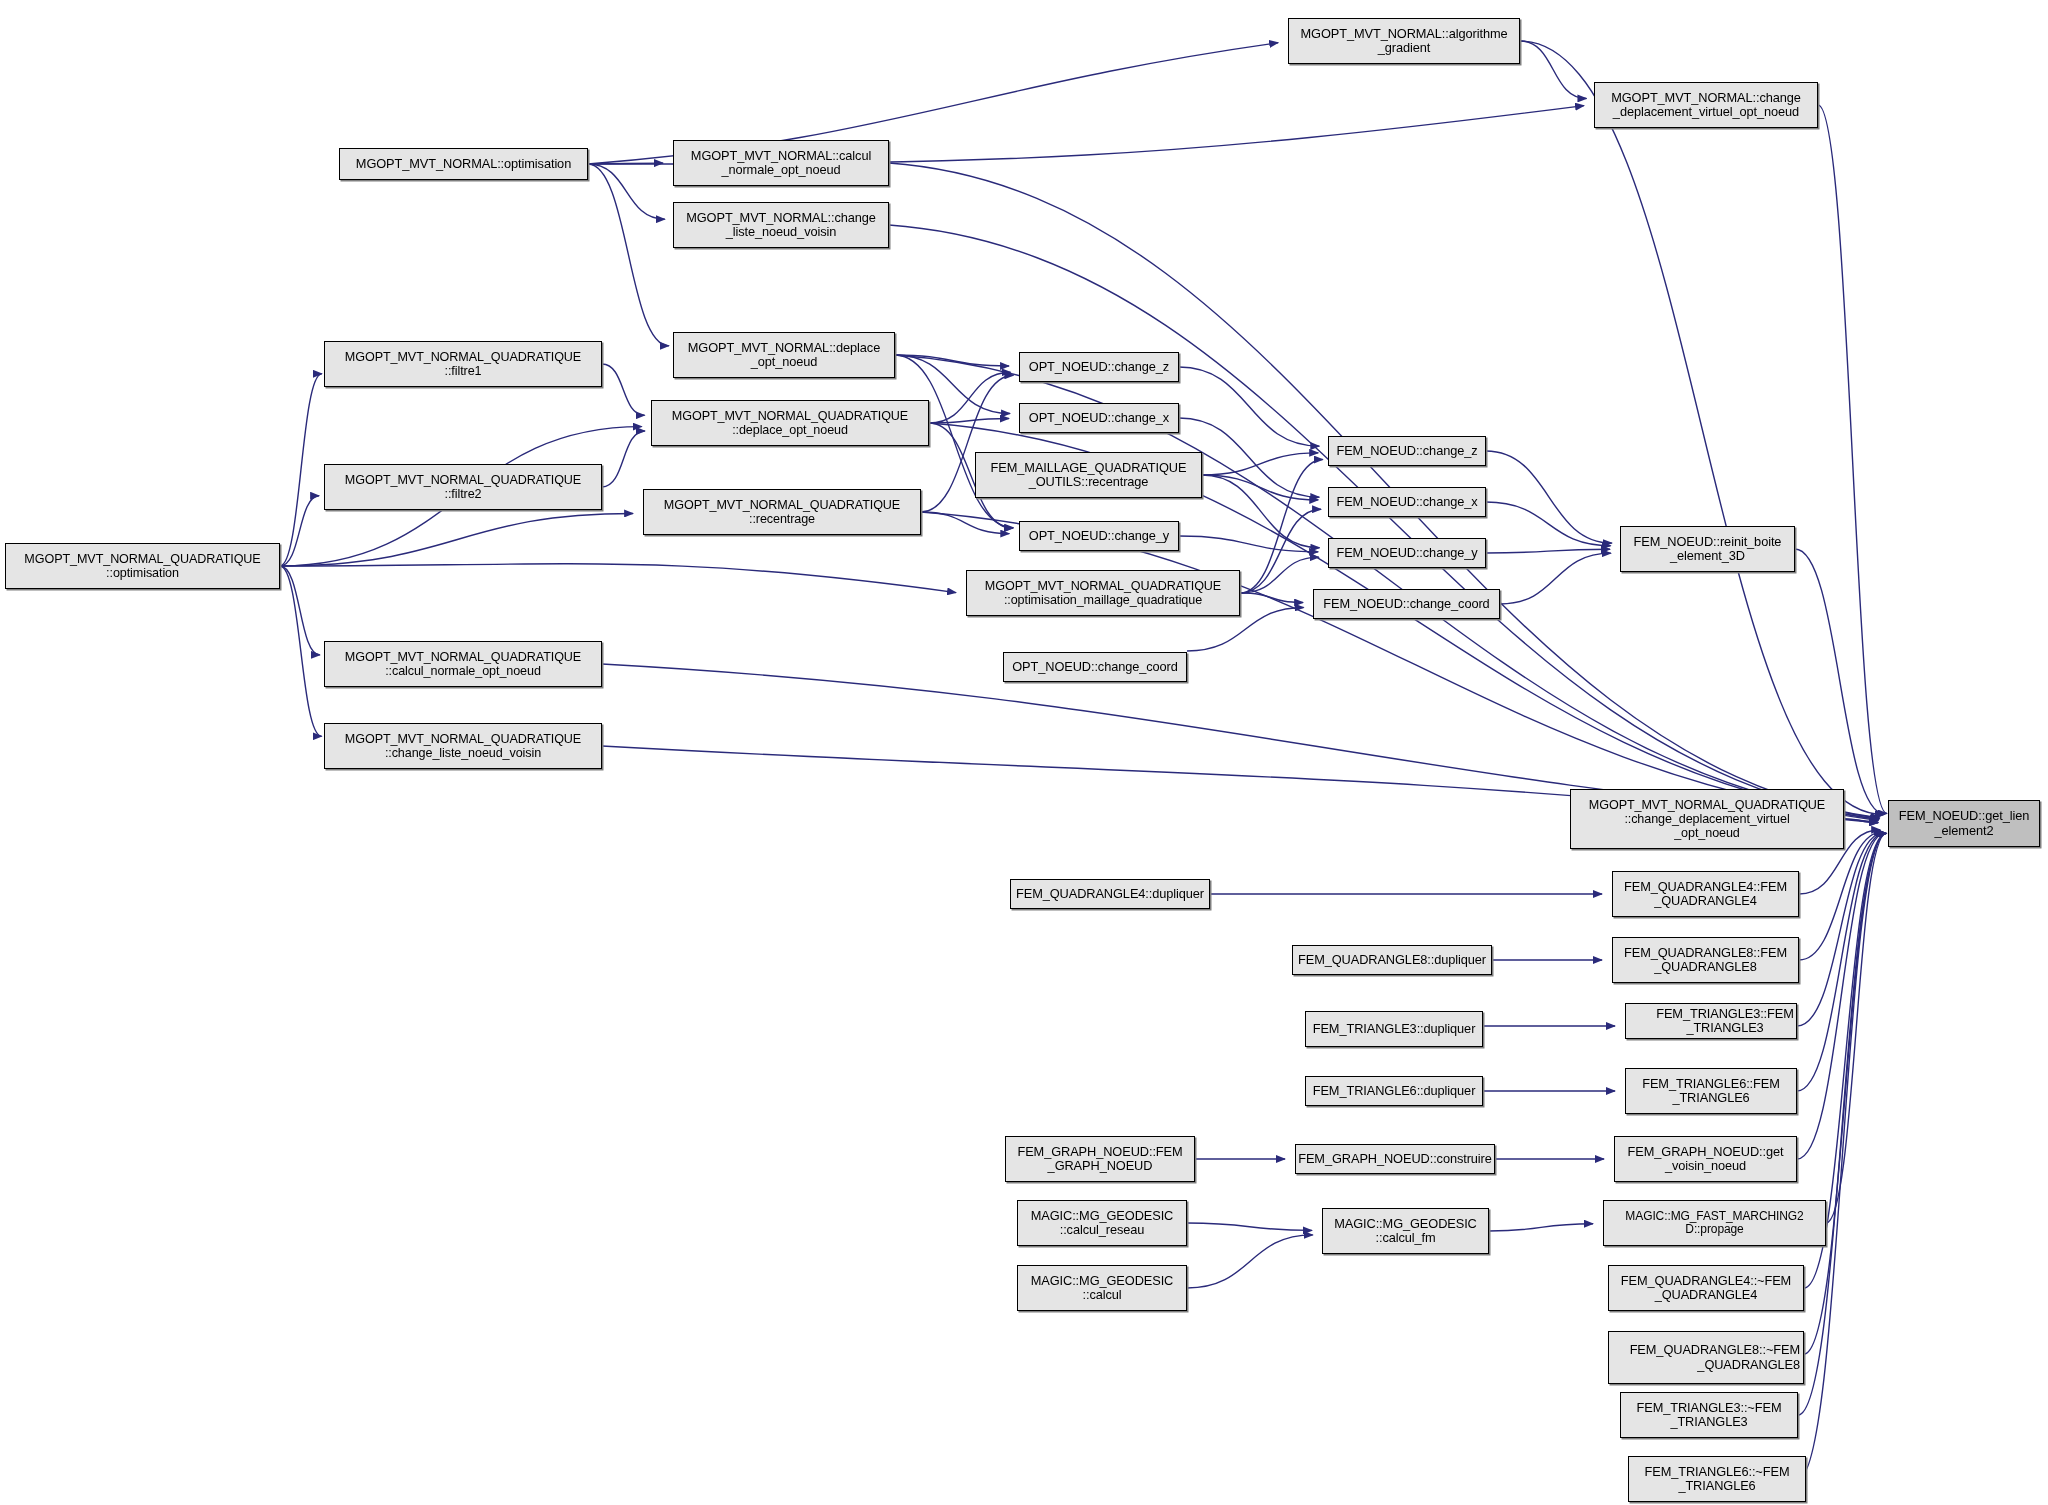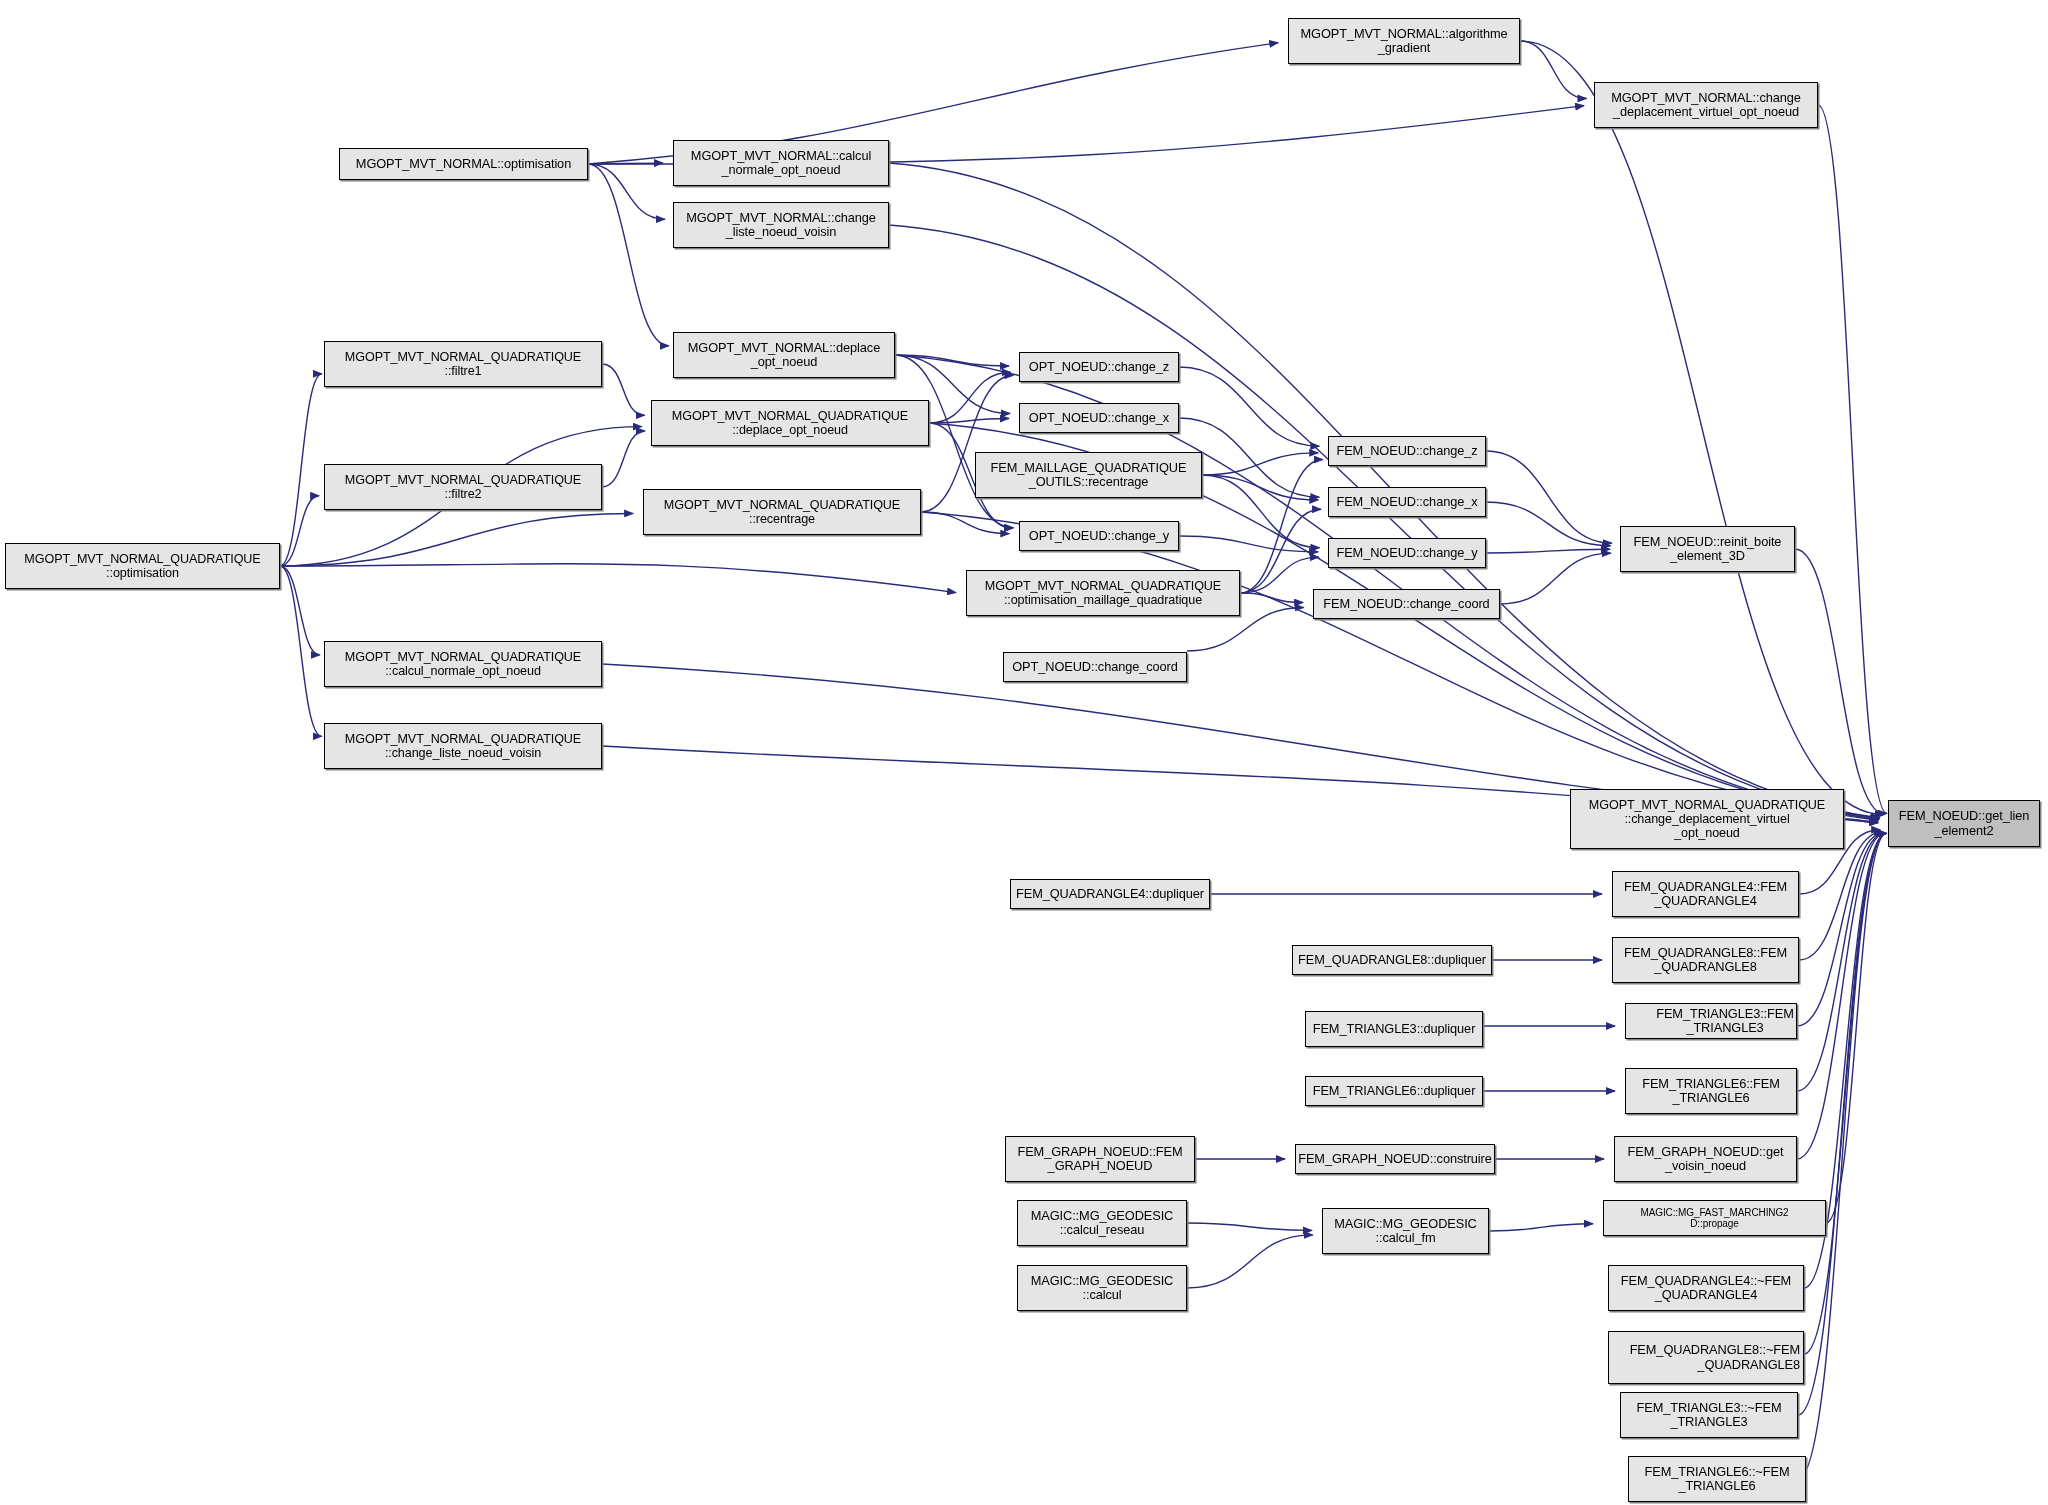--- a/index.html
+++ b/index.html
@@ -165,21 +165,21 @@
 _TRIANGLE6</span></div>
       <div class="node" style="left: 1005px; top: 1136px; width: 190px; height: 46px; font-size: 12.8px;"><span>FEM_GRAPH_NOEUD::FEM
 _GRAPH_NOEUD</span></div>
       <div class="node" style="left: 1295px; top: 1144px; width: 200px; height: 30px; font-size: 12.8px;"><span>FEM_GRAPH_NOEUD::construire</span></div>
       <div class="node" style="left: 1614px; top: 1136px; width: 183px; height: 46px; font-size: 12.8px;"><span>FEM_GRAPH_NOEUD::get
 _voisin_noeud</span></div>
       <div class="node" style="left: 1017px; top: 1200px; width: 170px; height: 46px; font-size: 12.8px;"><span>MAGIC::MG_GEODESIC
 ::calcul_reseau</span></div>
       <div class="node" style="left: 1322px; top: 1208px; width: 167px; height: 46px; font-size: 12.8px;"><span>MAGIC::MG_GEODESIC
 ::calcul_fm</span></div>
-      <div class="node" style="left: 1603px; top: 1200px; width: 223px; height: 36px; font-size: 10px;"><span>MAGIC::MG_FAST_MARCHING2
+      <div class="node" style="left: 1603px; top: 1200px; width: 223px; height: 46px; font-size: 12px;"><span>MAGIC::MG_FAST_MARCHING2
 D::propage</span></div>
       <div class="node" style="left: 1017px; top: 1265px; width: 170px; height: 46px; font-size: 12.8px;"><span>MAGIC::MG_GEODESIC
 ::calcul</span></div>
       <div class="node" style="left: 1608px; top: 1265px; width: 196px; height: 46px; font-size: 12.8px;"><span>FEM_QUADRANGLE4::~FEM
 _QUADRANGLE4</span></div>
       <div class="node" style="left: 1608px; top: 1331px; width: 196px; height: 53px; font-size: 12.8px; text-align: right;"><span>FEM_QUADRANGLE8::~FEM
 _QUADRANGLE8</span></div>
       <div class="node" style="left: 1620px; top: 1392px; width: 178px; height: 46px; font-size: 12.8px;"><span>FEM_TRIANGLE3::~FEM
 _TRIANGLE3</span></div>
       <div class="node" style="left: 1620px; top: 1456px; width: 178px; height: 46px; font-size: 12.8px; margin-left: 8px;"><span>FEM_TRIANGLE6::~FEM

